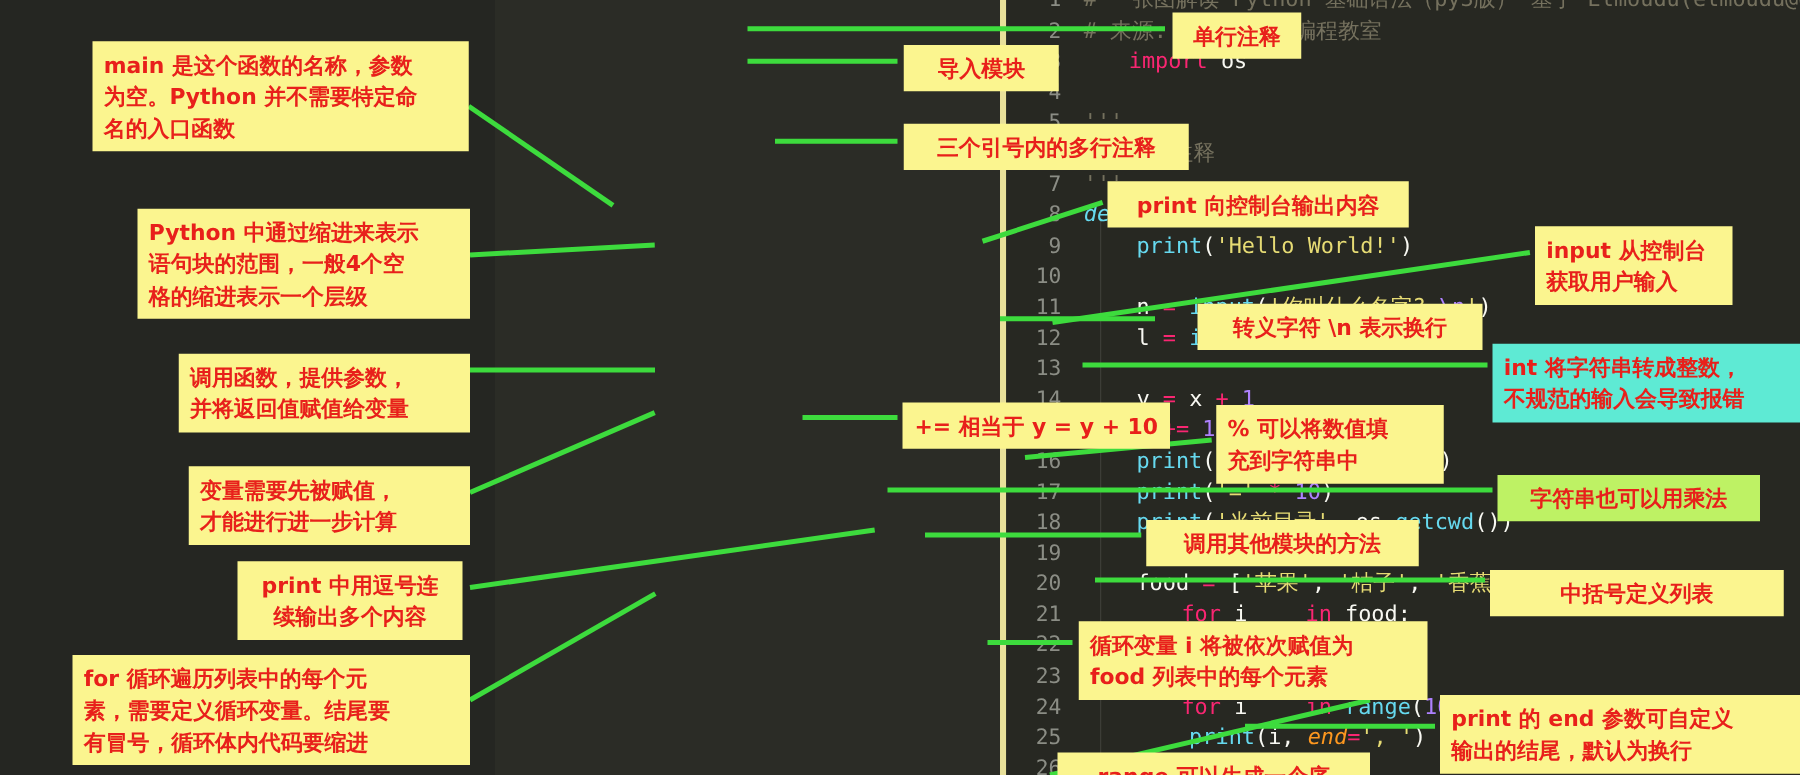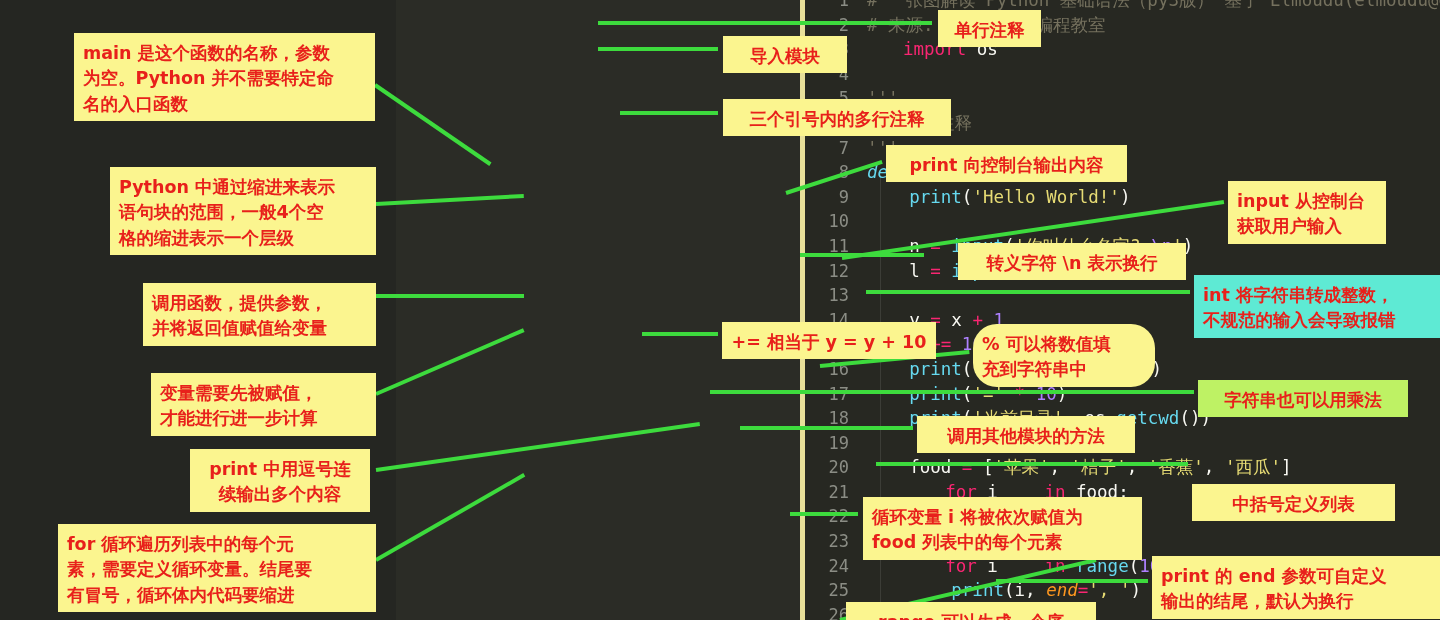--- a/index.html
+++ b/index.html
@@ -198,25 +198,25 @@
       <div class="note center" style="left: 938px; top: 10px; width: 103px; background: rgb(251, 245, 143); color: rgb(232, 32, 27);">单行注释</div>
       <div class="note center" style="left: 723px; top: 36px; width: 124px; background: rgb(251, 245, 143); color: rgb(232, 32, 27);">导入模块</div>
       <div class="note center" style="left: 723px; top: 99px; width: 228px; background: rgb(251, 245, 143); color: rgb(232, 32, 27);">三个引号内的多行注释</div>
       <div class="note center" style="left: 886px; top: 145px; width: 241px; background: rgb(251, 245, 143); color: rgb(232, 32, 27);">print 向控制台输出内容</div>
       <div class="note" style="left: 1228px; top: 181px; width: 158px; background: rgb(251, 245, 143); color: rgb(232, 32, 27);">input 从控制台
 获取用户输入</div>
       <div class="note center" style="left: 928px; top: 243px; width: 228px; background: rgb(251, 245, 143); color: rgb(232, 32, 27); margin-left: 30px;">转义字符 \n 表示换行</div>
       <div class="note" style="left: 1194px; top: 275px; width: 246px; background: #5eead4; color: rgb(232, 32, 27);">int 将字符串转成整数，
 不规范的输入会导致报错</div>
       <div class="note center" style="left: 722px; top: 322px; width: 214px; background: rgb(251, 245, 143); color: rgb(232, 32, 27);">+= 相当于 y = y + 10</div>
-      <div class="note" style="left: 973px; top: 324px; width: 182px; background: rgb(251, 245, 143); color: rgb(232, 32, 27); border-radius: 24px;">% 可以将数值填
+      <div class="note" style="left: 973px; top: 324px; width: 182px; background: rgb(251, 245, 143); color: rgb(232, 32, 27);">% 可以将数值填
 充到字符串中</div>
       <div class="note center" style="left: 1198px; top: 380px; width: 210px; background: #bef264; color: rgb(232, 32, 27);">字符串也可以用乘法</div>
       <div class="note center" style="left: 917px; top: 416px; width: 218px; background: rgb(251, 245, 143); color: rgb(232, 32, 27);">调用其他模块的方法</div>
-      <div class="note center" style="left: 1192px; top: 456px; width: 203px; background: rgb(251, 245, 143); color: rgb(232, 32, 27); margin-top: 28px;">中括号定义列表</div>
+      <div class="note center" style="left: 1192px; top: 456px; width: 235px; background: rgb(251, 245, 143); color: rgb(232, 32, 27);">中括号定义列表</div>
       <div class="note" style="left: 863px; top: 497px; width: 279px; background: rgb(251, 245, 143); color: rgb(232, 32, 27);">循环变量 i 将被依次赋值为
 food 列表中的每个元素</div>
       <div class="note" style="left: 1152px; top: 556px; width: 288px; background: rgb(251, 245, 143); color: rgb(232, 32, 27);">print 的 end 参数可自定义
 输出的结尾，默认为换行</div>
       <div class="note center" style="left: 846px; top: 602px; width: 250px; background: rgb(251, 245, 143); color: rgb(232, 32, 27);">range 可以生成一个序</div>
     </div>
 
 </div>
 
 </body></html>

